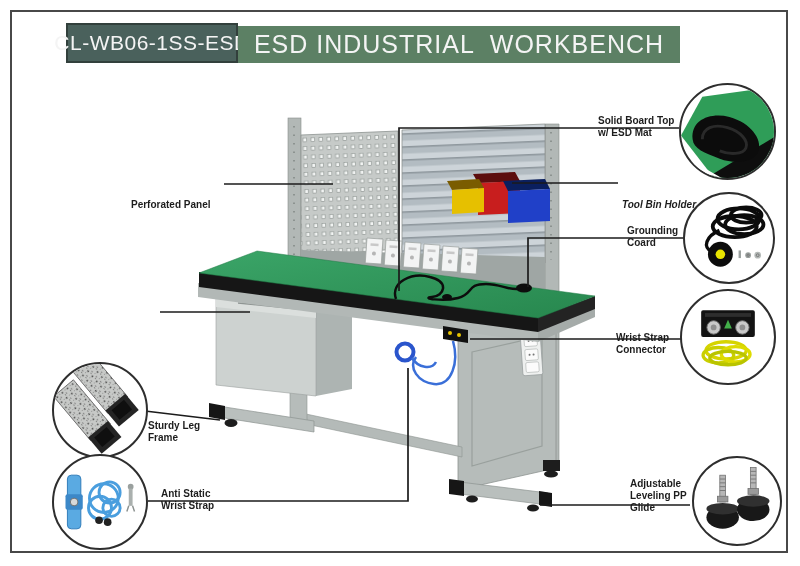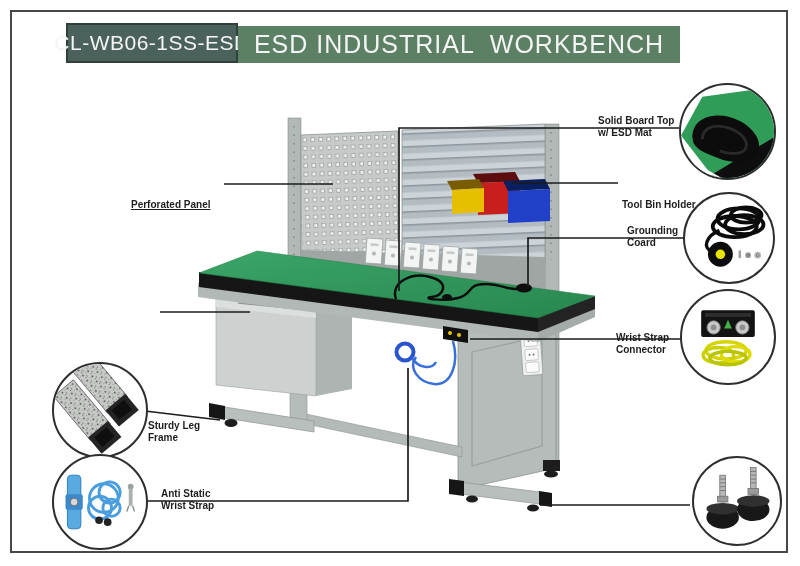--- a/index.html
+++ b/index.html
@@ -19,22 +19,22 @@
   .photo{position:absolute;border-radius:50%;border:2.5px solid #2e2e2e;
          background:#fff;overflow:hidden;box-sizing:border-box;}
   .photo svg{display:block;width:100%;height:100%;}
   #photo-mat{left:679px;top:83px;width:97px;height:97px;}
   #photo-ground{left:683px;top:192px;width:92px;height:92px;}
   #photo-connector{left:680px;top:289px;width:96px;height:96px;}
   #photo-glide{left:692px;top:456px;width:90px;height:90px;}
   #photo-legs{left:52px;top:362px;width:96px;height:96px;}
   #photo-strap{left:52px;top:454px;width:96px;height:96px;}
   #lbl-solid{left:598px;top:93px;}
-  #lbl-perf{left:131px;top:177px;text-decoration:underline;}
-  #lbl-toolbin{left:622px;top:177px;}
+  #lbl-perf{left:131px;top:177px;}
+  #lbl-toolbin{left:622px;top:177px;font-style:italic;}
   #lbl-ground{left:627px;top:203px;}
   #lbl-cabinet{left:84px;top:301px;}
   #lbl-wrist-conn{left:616px;top:310px;}
   #lbl-sturdy{left:148px;top:398px;}
   #lbl-anti{left:161px;top:466px;}
   #lbl-glide{left:630px;top:456px;}
 </style>
 </head>
 <body>
 
@@ -203,20 +203,23 @@
   <div class="label" id="lbl-perf">Perforated Panel</div>
   <div class="label" id="lbl-toolbin">Tool Bin Holder</div>
   <div class="label" id="lbl-ground">Grounding
 Coard</div>
   <div class="label" id="lbl-wrist-conn">Wrist Strap
 Connector</div>
   <div class="label" id="lbl-sturdy">Sturdy Leg
 Frame</div>
   <div class="label" id="lbl-anti">Anti Static
 Wrist Strap</div>
+  <div class="label" id="lbl-glide">Adjustable
+Leveling PP
+Glide</div>
 
   <div class="photo" id="photo-mat">
     <svg viewBox="0 0 96 96">
       <polygon points="0,52 22,12 96,2 96,96 34,96" fill="#2f9d58"></polygon>
       <polygon points="26,96 96,54 96,96" fill="#0e0e0e"></polygon>
       <path d="M12,56 C10,36 30,28 50,33 C72,39 84,56 80,68 C76,80 56,82 40,76 C24,70 13,66 12,56 Z" fill="#0c0c0c"></path>
       <path d="M22,56 C22,44 34,40 48,44 C62,48 70,58 67,65 C64,72 50,72 40,68" fill="none" stroke="#2a2a2a" stroke-width="3"></path>
       <polygon points="0,96 0,72 42,96" fill="#ffffff"></polygon>
     </svg>
   </div>

